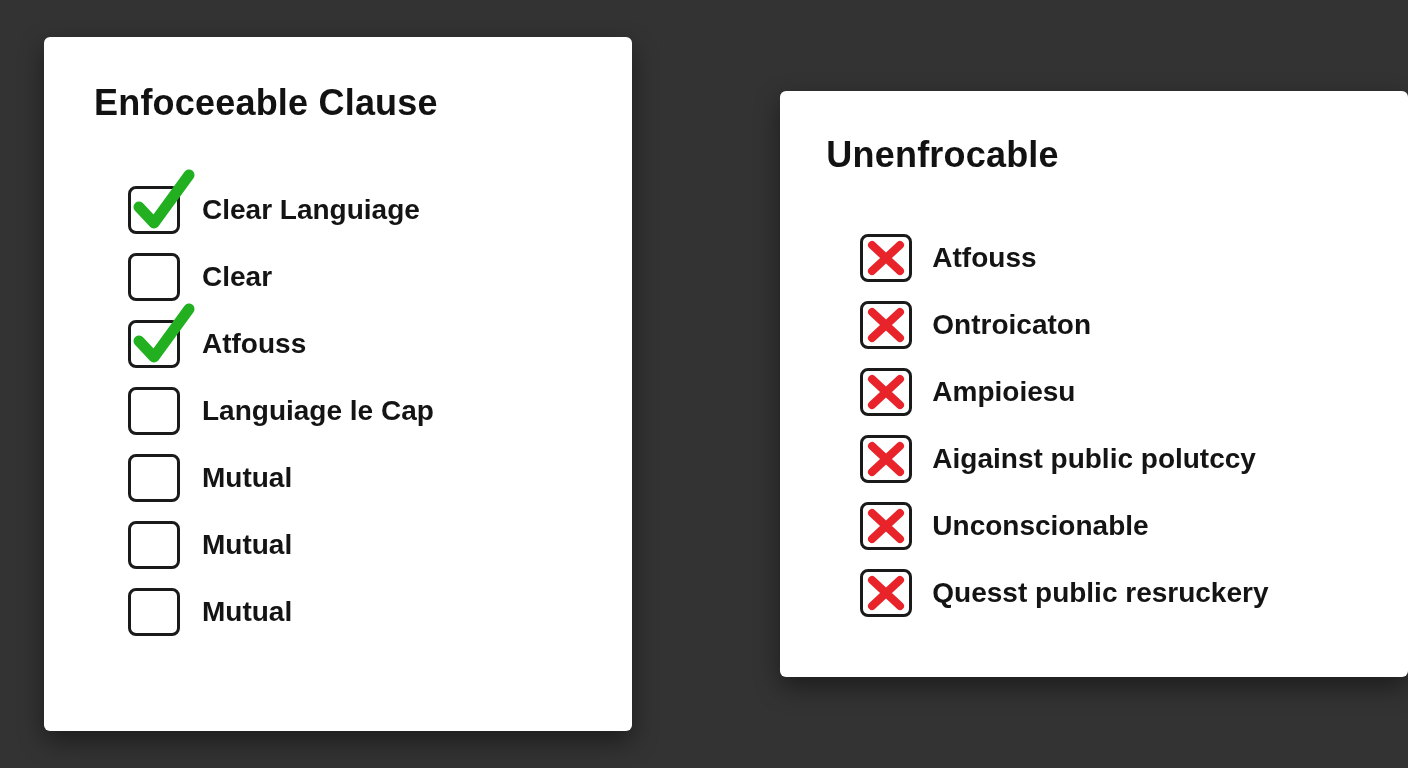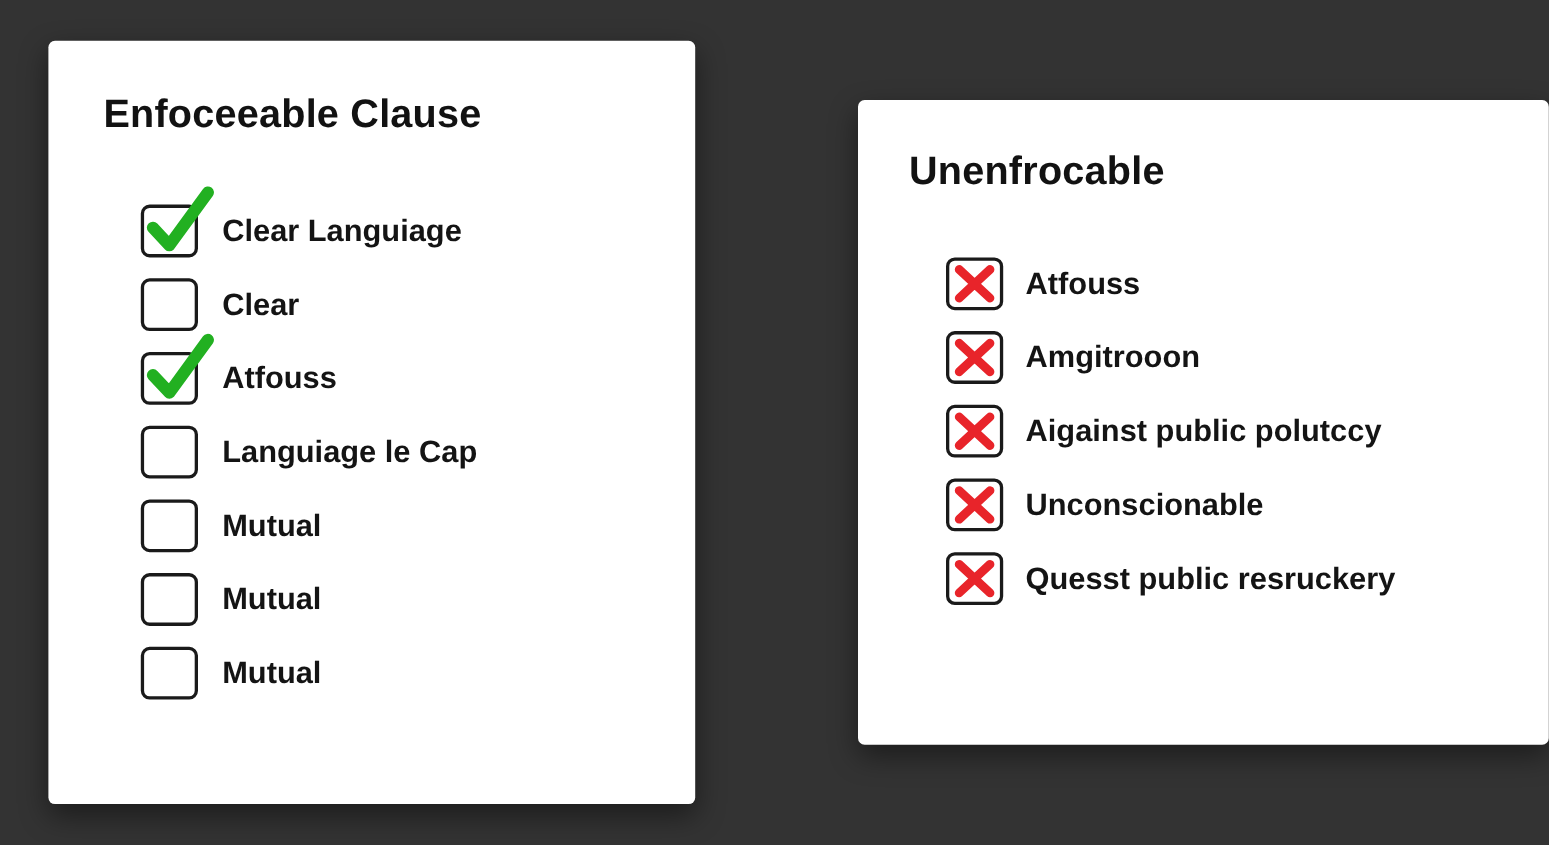--- a/index.html
+++ b/index.html
@@ -174,23 +174,31 @@
         </span>
         <span class="row-label">Atfouss</span>
       </div>
 
       <div class="row">
         <span class="xbox">
           <svg width="40" height="36" viewBox="0 0 40 36">
             <path d="M6 5 L34 31 M34 5 L6 31" stroke="#e8242a" stroke-width="8" stroke-linecap="round"></path>
           </svg>
         </span>
-        <span class="row-label">Amgitrooon</span>
-      </div>
-
+        <span class="row-label">Ontroicaton</span>
+      </div>
+
+      <div class="row">
+        <span class="xbox">
+          <svg width="40" height="36" viewBox="0 0 40 36">
+            <path d="M6 5 L34 31 M34 5 L6 31" stroke="#e8242a" stroke-width="8" stroke-linecap="round"></path>
+          </svg>
+        </span>
+        <span class="row-label">Ampioiesu</span>
+      </div>
 
       <div class="row">
         <span class="xbox">
           <svg width="40" height="36" viewBox="0 0 40 36">
             <path d="M6 5 L34 31 M34 5 L6 31" stroke="#e8242a" stroke-width="8" stroke-linecap="round"></path>
           </svg>
         </span>
         <span class="row-label">Aigainst public polutccy</span>
       </div>
 

